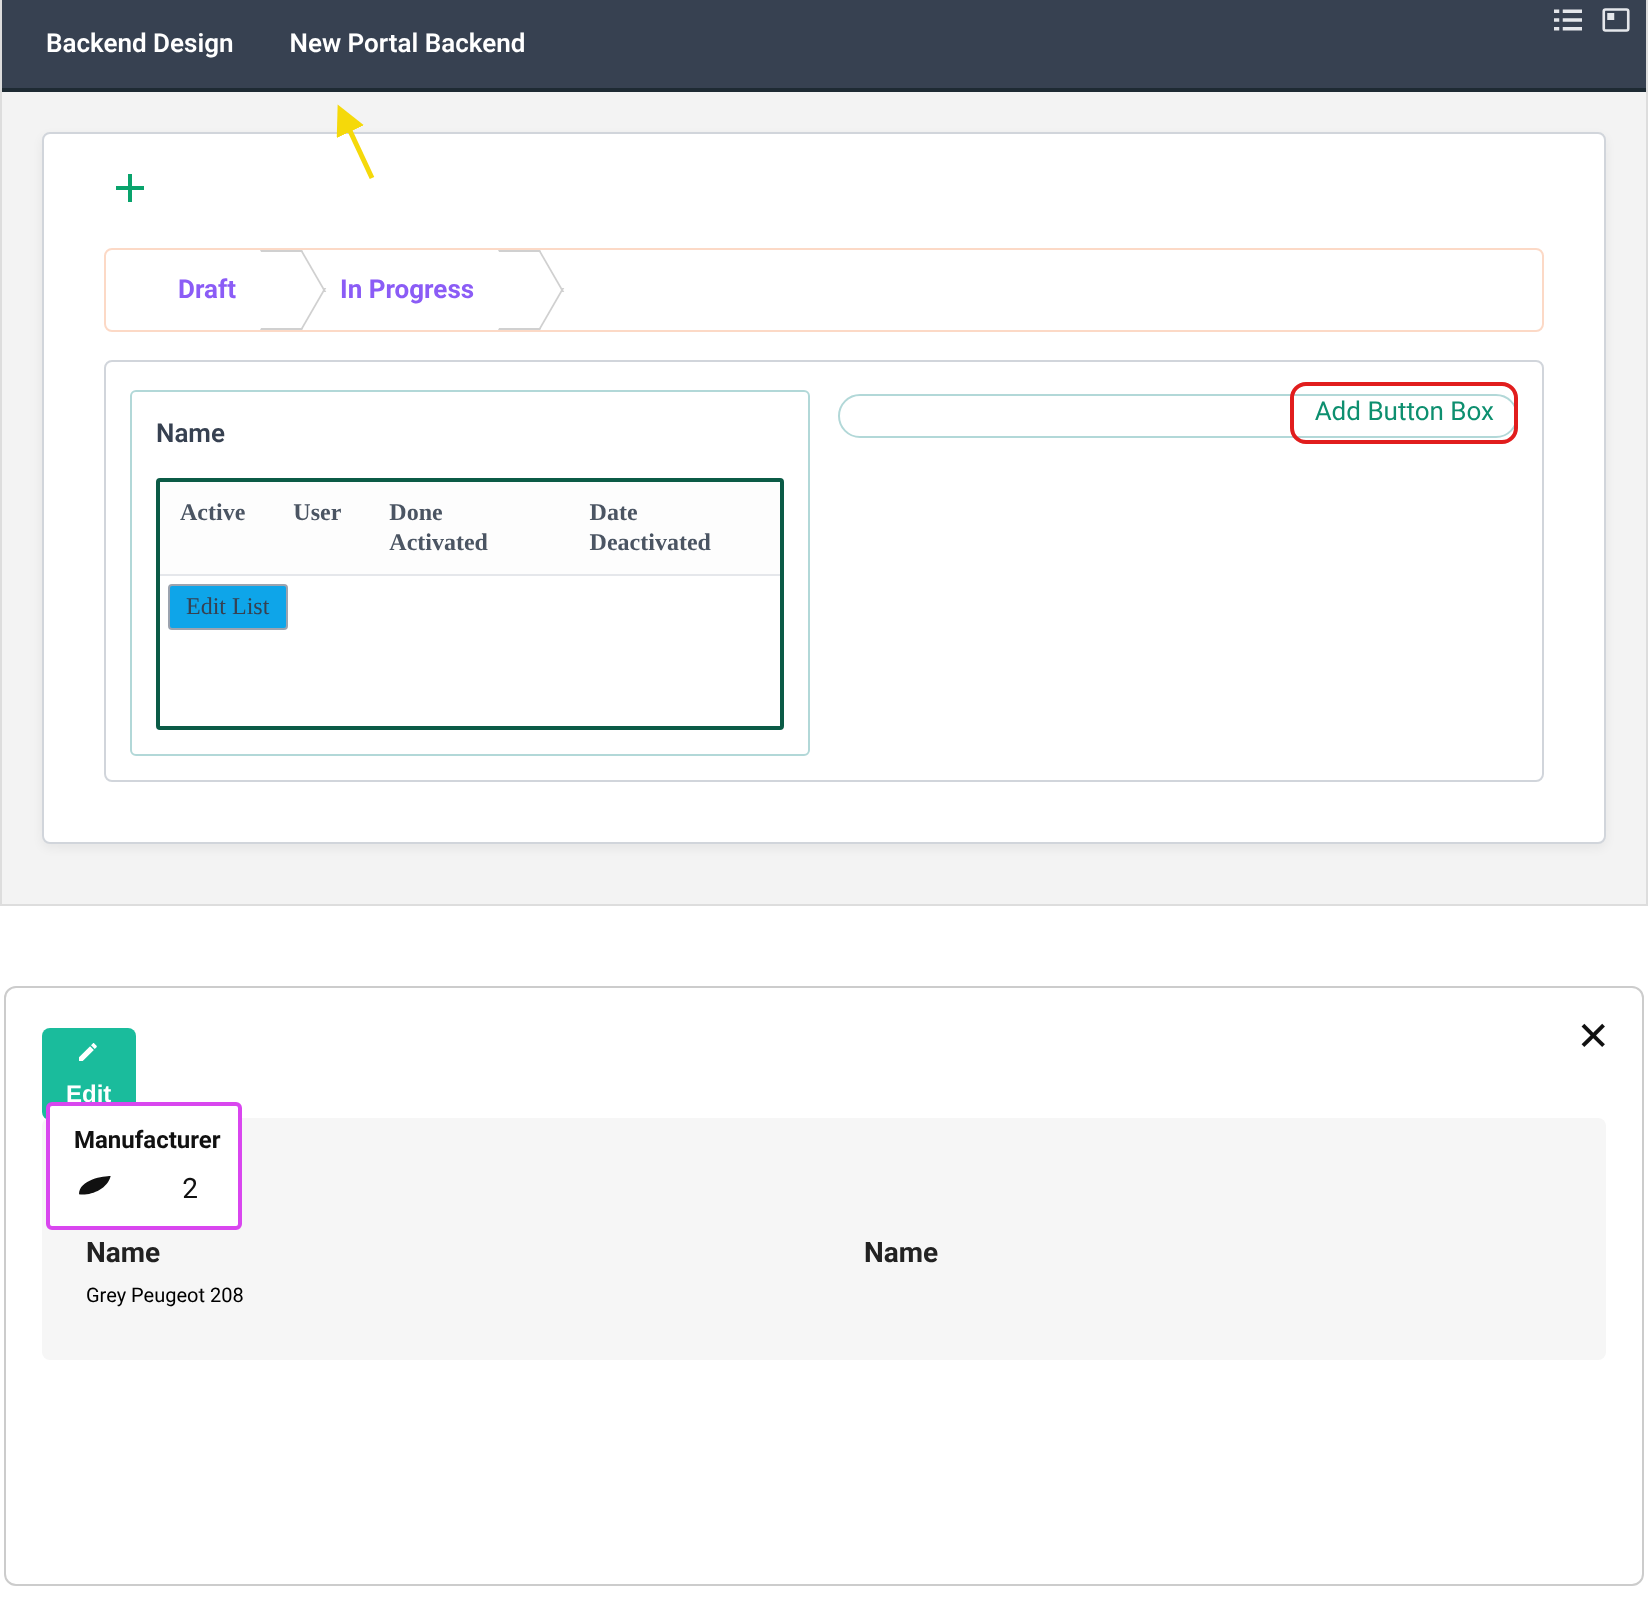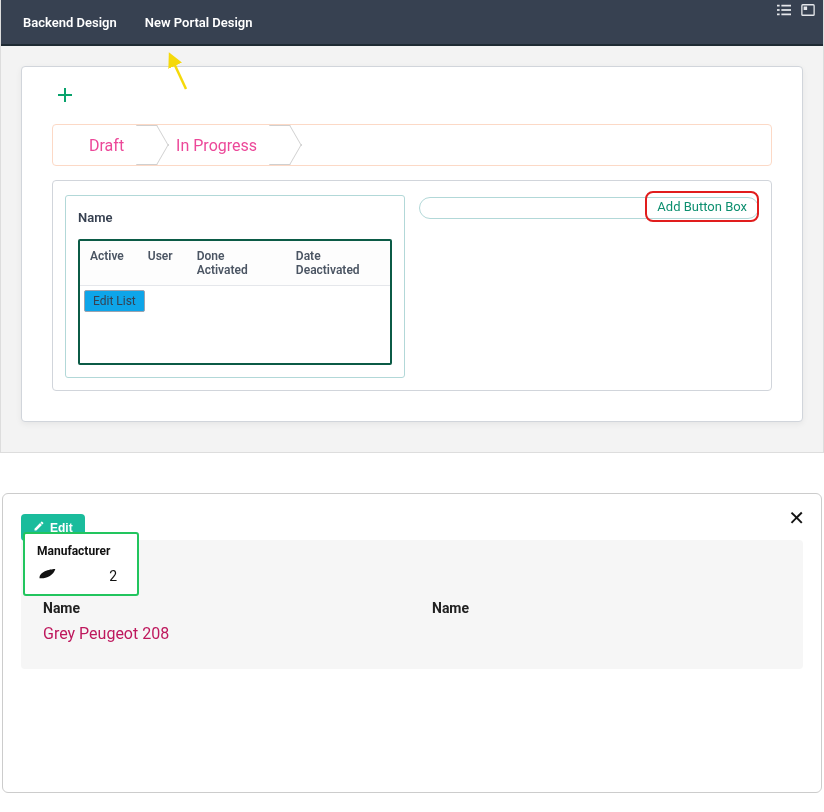--- a/index.html
+++ b/index.html
@@ -18,21 +18,21 @@
   .designer-area { background: #f3f3f3; padding: 20px 20px 30px 20px; }
   .designer-inner { background: #fff; border: 1px solid #d1d5db; border-radius: 4px; padding: 18px 30px 30px 30px; position: relative; box-shadow: 0 2px 6px rgba(0,0,0,0.06); }
   .plus-icon { color: #09a36c; font-size: 18px; font-weight: bold; cursor: pointer; padding: 2px 6px; }
   
   
   .arrow-anno { position: absolute; left: 168px; top: 55px; pointer-events: none; }
   .arrow-anno svg { overflow: visible; }
   
   
   .statusbar-wrap { margin-top: 18px; border: 1px solid #fcd9c6; border-radius: 4px; background: #fff; height: 42px; overflow: hidden; display: flex; }
-  .chevron-step { position: relative; padding: 0 24px 0 28px; display: flex; align-items: center; font-size: 16px; font-weight: 400; color: #ec4899; height: 100%; }
+  .chevron-step { position: relative; padding: 0 24px 0 28px; display: flex; align-items: center; font-size: 13px; font-weight: 700; color: #8b5cf6; height: 100%; }
   .chevron-step:first-child { padding-left: 36px; }
   .chevron-step::after {
     content: ""; position: absolute; right: -9px; top: 0; bottom: 0; width: 20px;
     border-right: 1px solid #d0d0d0; border-top: 1px solid #d0d0d0;
     transform: skew(30deg); transform-origin: top;
     height: 50%;
   }
   .chevron-step::before {
     content: ""; position: absolute; right: -9px; bottom: 0; width: 20px;
     border-right: 1px solid #d0d0d0; border-bottom: 1px solid #d0d0d0;
@@ -40,53 +40,53 @@
     height: 50%;
   }
   
   
   .sheet { margin-top: 14px; border: 1px solid #d1d5db; border-radius: 4px; padding: 14px 12px 12px 12px; position: relative; }
   .sheet-row { display: flex; gap: 14px; align-items: flex-start; }
   .left-block { width: 340px; border: 1px solid #b2d8d8; border-radius: 3px; padding: 14px 12px 12px 12px; background: #fff; }
   .right-block { flex: 1; height: 22px; border: 1px solid #b2d8d8; border-radius: 12px; background: #fff; margin-top: 2px; }
   .field-label { font-size: 13px; font-weight: 600; color: #374151; margin-bottom: 14px; }
   
-  .list-box { border: 2px solid #0b5b46; border-radius: 2px; height: 126px; overflow: hidden; }
+  .list-box { border: 2px solid #0b5b46; border-radius: 2px; height: 126px; overflow: hidden; font-family: Liberation Serif, serif; }
   .list-header { display: flex; gap: 24px; padding: 8px 10px; font-size: 12px; color: #4b5563; font-weight: 600; border-bottom: 1px solid #e5e7eb; background: #fdfdfd; }
   .edit-list-btn { margin: 4px; display: inline-block; border: 1px solid #9ca3af; background: #0ea5e9; font-size: 12px; color: #374151; padding: 3px 8px; border-radius: 2px; cursor: pointer; }
   
   .add-btn-box { position: absolute; top: 10px; right: 12px; border: 2px solid #e11d1d; border-radius: 8px; padding: 6px 10px; font-size: 13px; color: #0d8f6f; cursor: pointer; margin-left: 37px; }
   
   
   .bottom-panel { border: 1px solid #ccc; border-radius: 6px; margin: 40px 2px 2px 2px; padding: 20px 18px 80px 18px; position: relative; min-height: 300px; }
   .close-x { position: absolute; top: 12px; right: 16px; font-size: 20px; cursor: pointer; color: #111; }
   
-  .edit-btn { background: #1abc9c; color: #fff; border: none; border-radius: 4px; padding: 6px 12px; font-size: 12px; font-weight: 600; display: inline-flex; align-items: center; gap: 5px; cursor: pointer; }
+  .edit-btn { background: #1abc9c; color: #fff; border: none; border-radius: 4px; padding: 6px 12px; font-size: 12px; font-weight: 600; display: inline-flex; align-items: center; gap: 5px; cursor: pointer; flex-direction: column; }
   .edit-btn svg { width: 12px; height: 12px; fill: #fff; }
-  .stat-box { border: 2px solid #22c55e; border-radius: 3px; background: #fff; padding: 10px 12px 8px 12px; width: 116px; }
+  .stat-box { border: 2px solid #d946ef; border-radius: 3px; background: #fff; padding: 10px 12px 8px 12px; width: 98px; }
   .stat-box .stat-title { font-size: 12px; font-weight: 700; color: #111; }
   .stat-box .stat-row { display: flex; align-items: center; justify-content: space-between; margin-top: 8px; }
   .stat-box .stat-row svg { width: 20px; height: 16px; fill: #111; }
   .stat-box .stat-val { font-size: 14px; color: #111; padding-right: 8px; }
   
   .record-body { background: #f6f6f6; border-radius: 4px; margin-top: -1px; padding: 60px 22px 26px 22px; width: 100%; margin-left: -0px; position: relative; z-index: -1; }
   .record-wrap { position: relative; }
   .record-wrap .stat-box { position: absolute; top: -8px; left: 2px; z-index: 2; }
   .record-body .cols { display: flex; gap: 40px; }
   .record-body .col { flex: 1; }
   .record-body .col .lbl { font-size: 14px; font-weight: 700; color: #222; margin-bottom: 8px; }
-  .record-body .col .val { font-size: 16px; color: #be185d; }
+  .record-body .col .val { font-size: 10px; color: #000000; }
 </style>
 </head>
 <body>
 
 <div class="top-panel">
   <div class="navbar">
     <div class="tab">Backend Design</div>
-    <div class="tab">New Portal Design</div>
+    <div class="tab">New Portal Backend</div>
     <div class="top-icons">
       <span class="ico">
         <svg viewBox="0 0 16 16">
             <rect x="0" y="2" width="3" height="2"></rect>
             <rect x="5" y="2" width="11" height="2"></rect>
             <rect x="0" y="7" width="3" height="2"></rect>
             <rect x="5" y="7" width="11" height="2"></rect>
             <rect x="0" y="12" width="3" height="2"></rect>
             <rect x="5" y="12" width="11" height="2"></rect>
           </svg>

